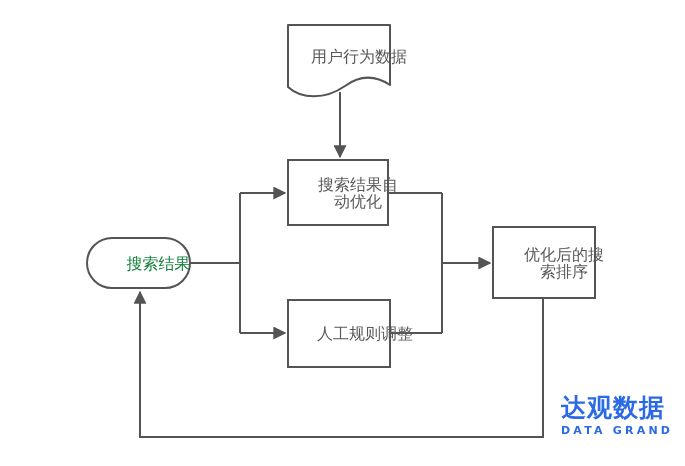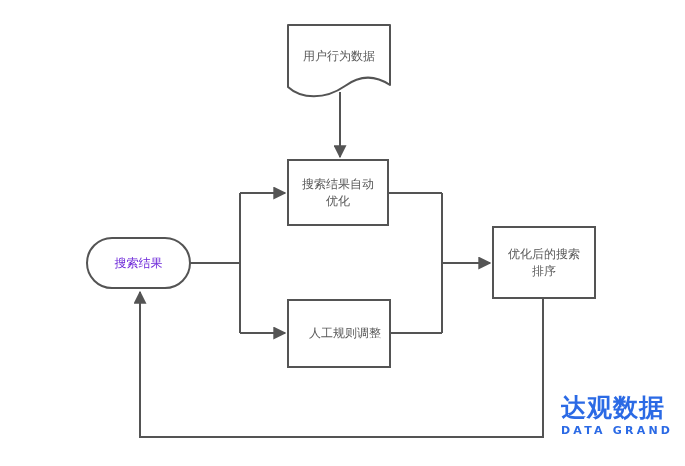--- a/index.html
+++ b/index.html
@@ -13,22 +13,23 @@
     overflow: hidden;
   }
   .wires { position: absolute; left: 0; top: 0; }
   .node-label {
     position: absolute;
     display: flex;
     align-items: center;
     justify-content: center;
     text-align: center;
     color: #595959;
-    font-size: 12px;
+    font-size: 16px;
     line-height: 17px;
+    margin-left: 20px;
   }
   .node-label .inner { display: inline-block; }
   .label-doc       { left: 288px; top: 25px;  width: 102px; height: 62px; }
   .label-auto      { left: 288px; top: 160px; width: 100px; height: 65px; }
   .label-auto .inner { width: 80px; }
   .label-results   { left: 87px;  top: 238px; width: 103px; height: 50px; }
   .label-manual    { left: 288px; top: 300px; width: 114px; height: 67px; }
   .label-optimized { left: 493px; top: 227px; width: 102px; height: 71px; }
   .label-optimized .inner { width: 80px; }
   .logo {
@@ -88,21 +89,21 @@
   </svg>
 
   <div class="node-label label-doc" style="color: rgb(89, 89, 89);">
     <span class="inner">用户行为数据</span>
   </div>
 
   <div class="node-label label-auto" style="color: rgb(89, 89, 89);">
     <span class="inner">搜索结果自动优化</span>
   </div>
 
-  <div class="node-label label-results" style="color: #6d28d9;">
+  <div class="node-label label-results" style="color: #15803d;">
     <span class="inner">搜索结果</span>
   </div>
 
   <div class="node-label label-manual" style="color: rgb(89, 89, 89);">
     <span class="inner">人工规则调整</span>
   </div>
 
   <div class="node-label label-optimized" style="color: rgb(89, 89, 89);">
     <span class="inner">优化后的搜索排序</span>
   </div>

